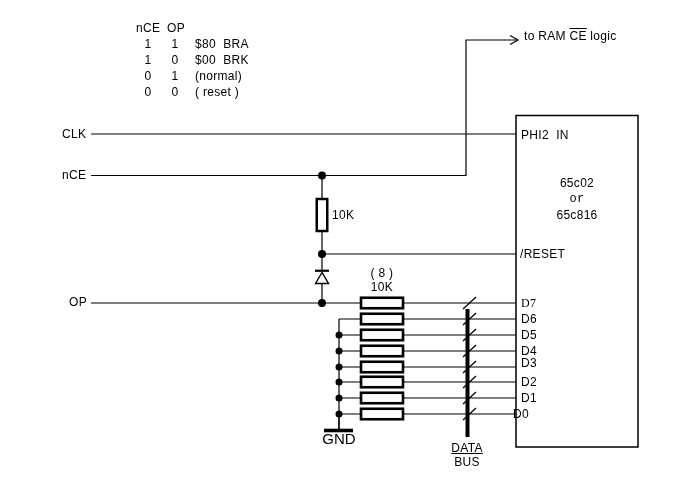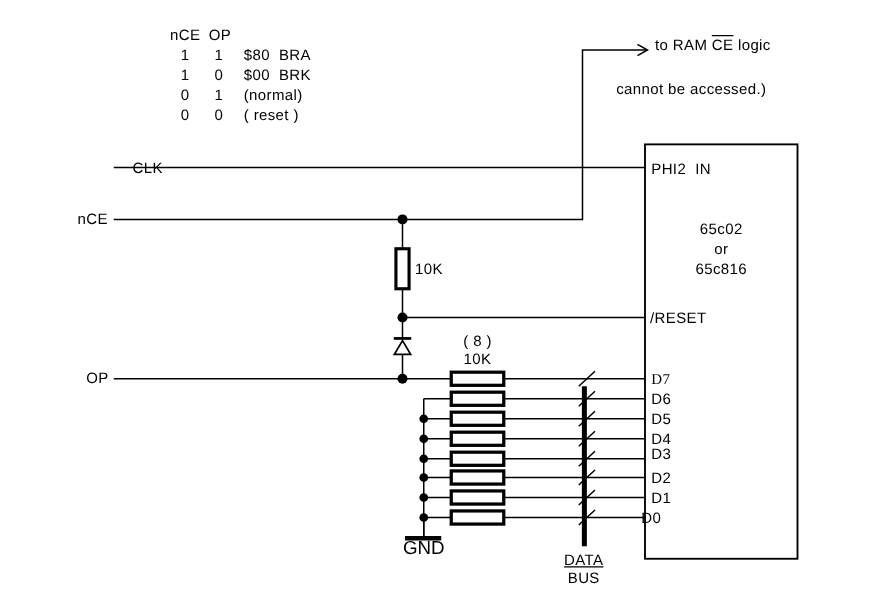--- a/index.html
+++ b/index.html
@@ -110,36 +110,35 @@
     <div class="lbl c1" style="top:69px;">0</div>
     <div class="lbl c2" style="top:69px;">1</div>
     <div class="lbl c3" style="top:69px;text-align:right;">(normal)</div>
 
     <div class="lbl c1" style="top:85px;">0</div>
     <div class="lbl c2" style="top:85px;">0</div>
     <div class="lbl c3" style="top:85px;">( reset )</div>
   </div>
 
   <div class="lbl" style="left:524px;top:29px;"><span>to RAM </span><span class="ov">CE</span><span> logic</span></div>
-  <div class="lbl" style="left:493px;top:64px;">cannot be accessed.)</div>
 
-  <div class="lbl" style="left:62px;top:127px;margin-left:44px;">CLK</div>
+  <div class="lbl" style="left:62px;top:127px;">CLK</div>
   <div class="lbl" style="left:62px;top:168px;">nCE</div>
   <div class="lbl" style="left:69px;top:295px;">OP</div>
 
   <div class="lbl" style="left:332px;top:208px;">10K</div>
   <div class="lbl ctr" style="left:361px;top:266px;width:42px;">( 8 )</div>
   <div class="lbl ctr" style="left:361px;top:280px;width:42px;">10K</div>
   <div class="lbl ctr sm" style="left:322px;top:432px;width:34px;">GND</div>
   <div class="lbl ctr" style="left:447px;top:441px;width:40px;text-decoration:underline;">DATA</div>
   <div class="lbl ctr" style="left:447px;top:455px;width:40px;">BUS</div>
 
   <div class="lbl" style="left:521px;top:128px;">PHI2  IN</div>
   <div class="lbl ctr" style="left:537px;top:176px;width:80px;">65c02</div>
-  <div class="lbl ctr" style="left:537px;top:192px;width:80px;">or</div>
+  <div class="lbl ctr" style="left:537px;top:192px;width:80px;font-family:Liberation Mono, monospace;">or</div>
   <div class="lbl ctr" style="left:537px;top:208px;width:80px;">65c816</div>
   <div class="lbl" style="left:520px;top:247px;">/RESET</div>
 
   <div class="lbl" style="left:521px;top:296px;font-family:Liberation Serif, serif;">D7</div>
   <div class="lbl" style="left:521px;top:312px;">D6</div>
   <div class="lbl" style="left:521px;top:328px;">D5</div>
   <div class="lbl" style="left:521px;top:344px;">D4</div>
   <div class="lbl" style="left:521px;top:356px;">D3</div>
   <div class="lbl" style="left:521px;top:375px;">D2</div>
   <div class="lbl" style="left:521px;top:391px;">D1</div>

